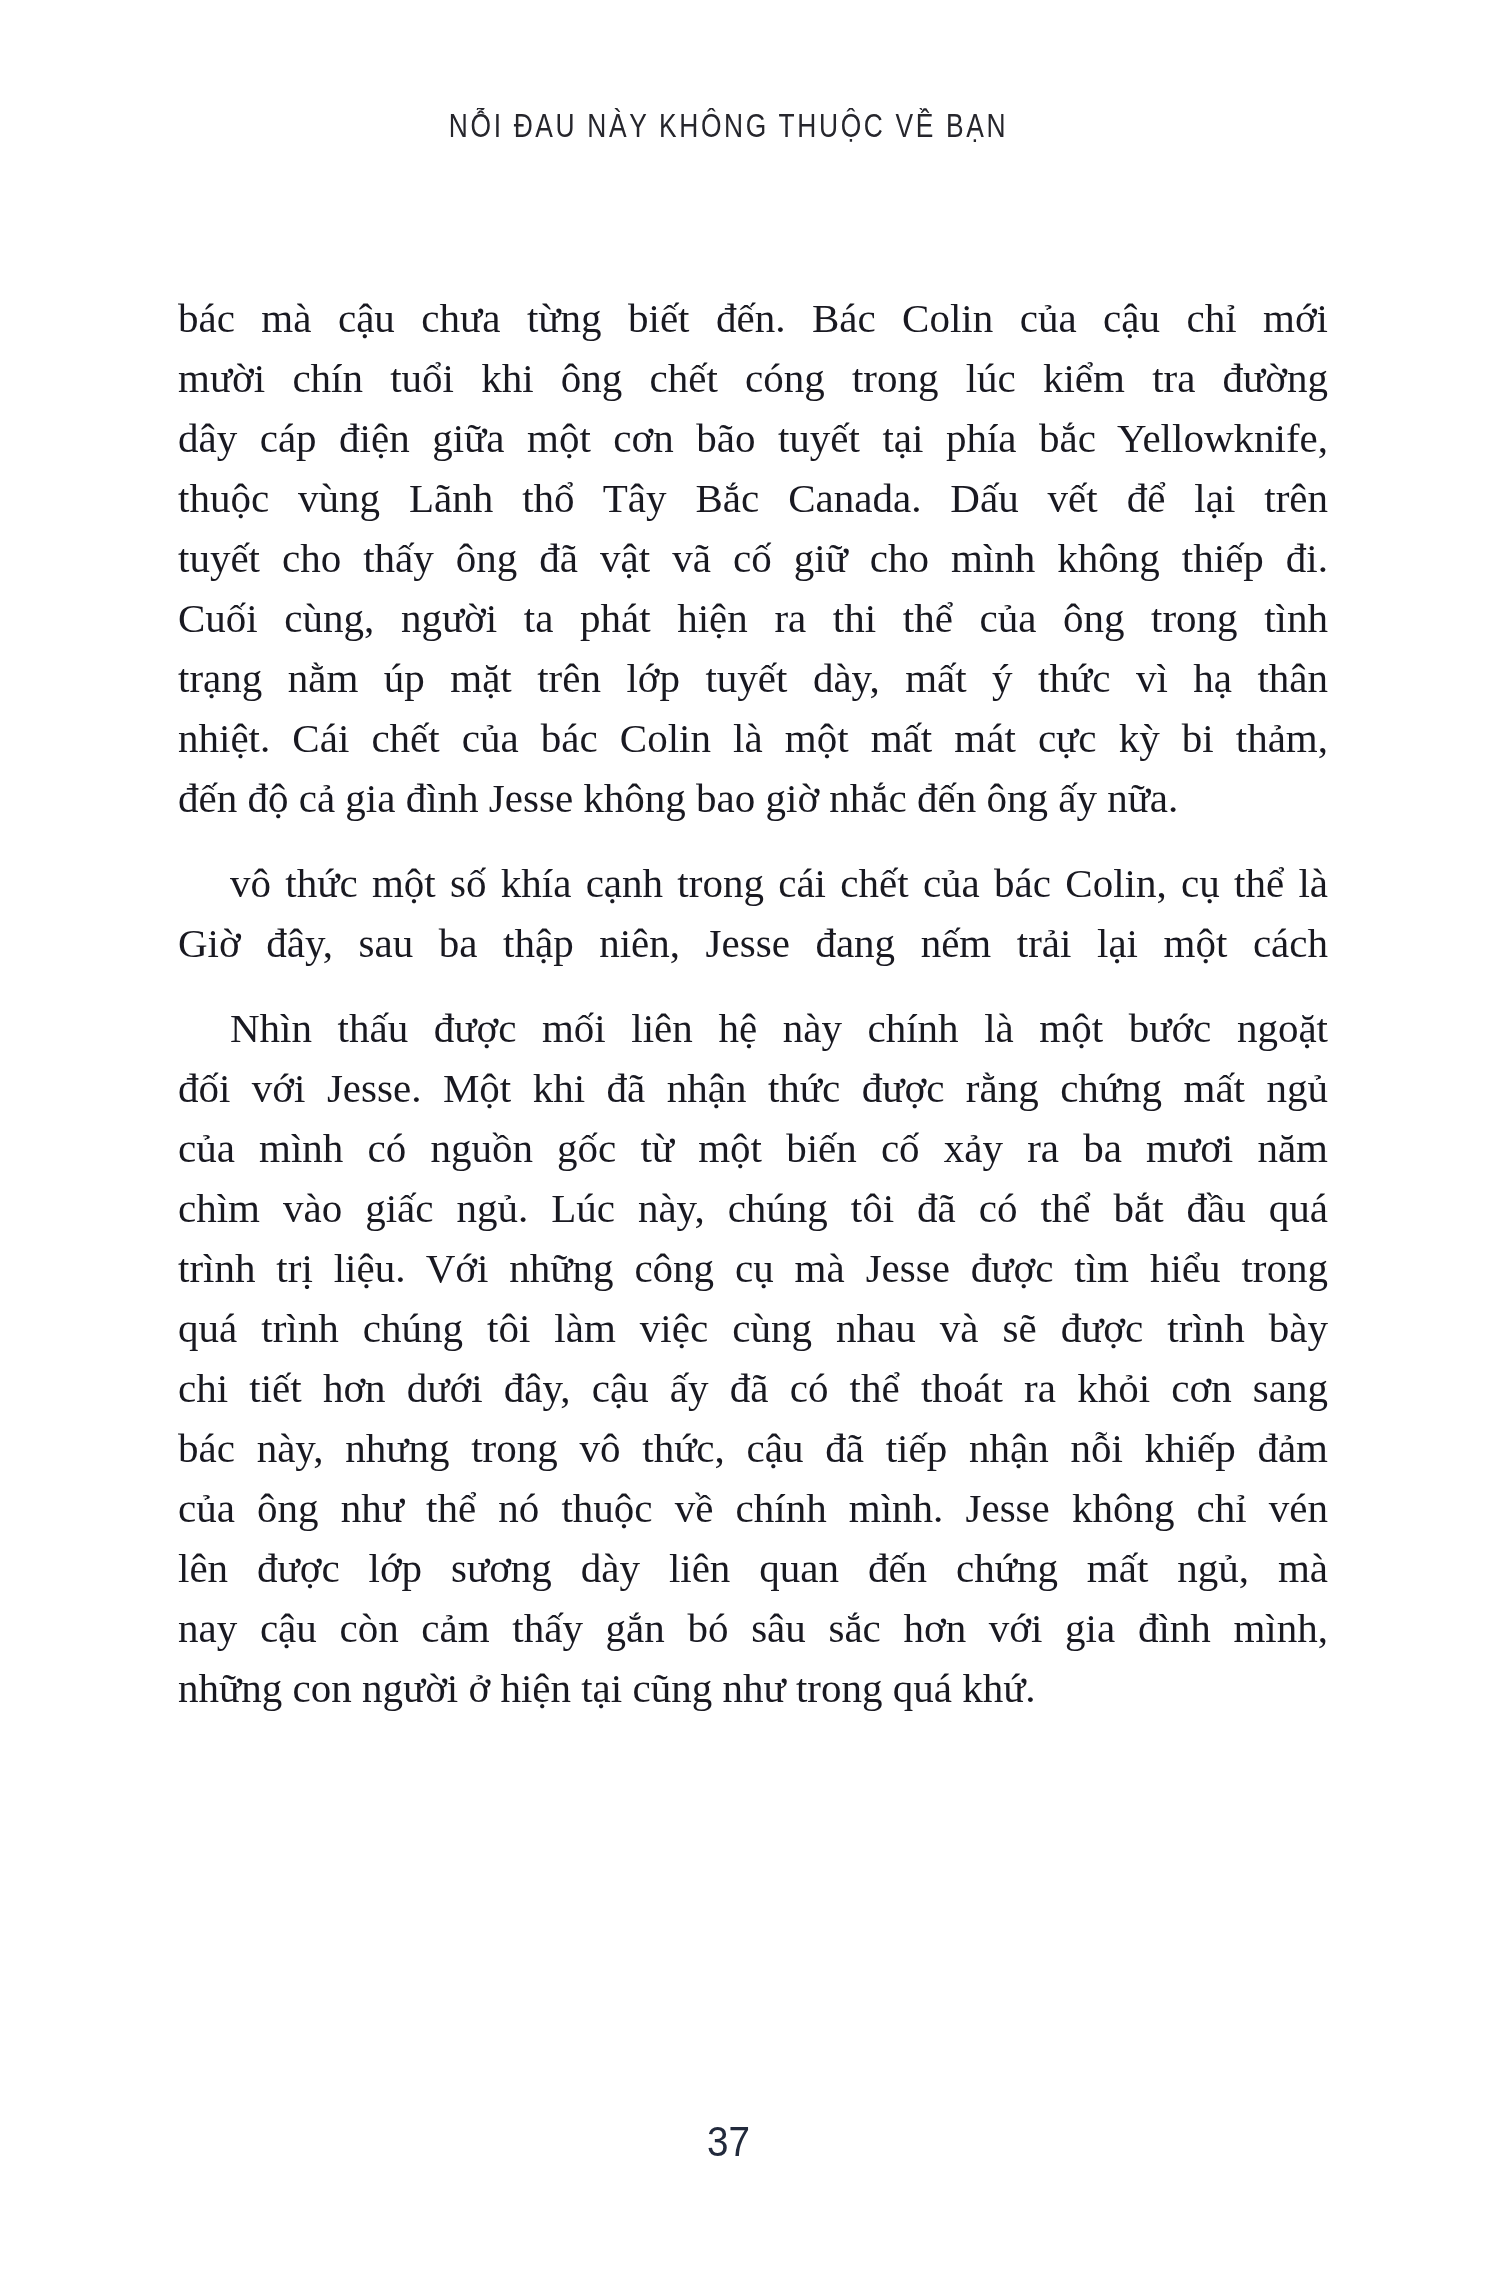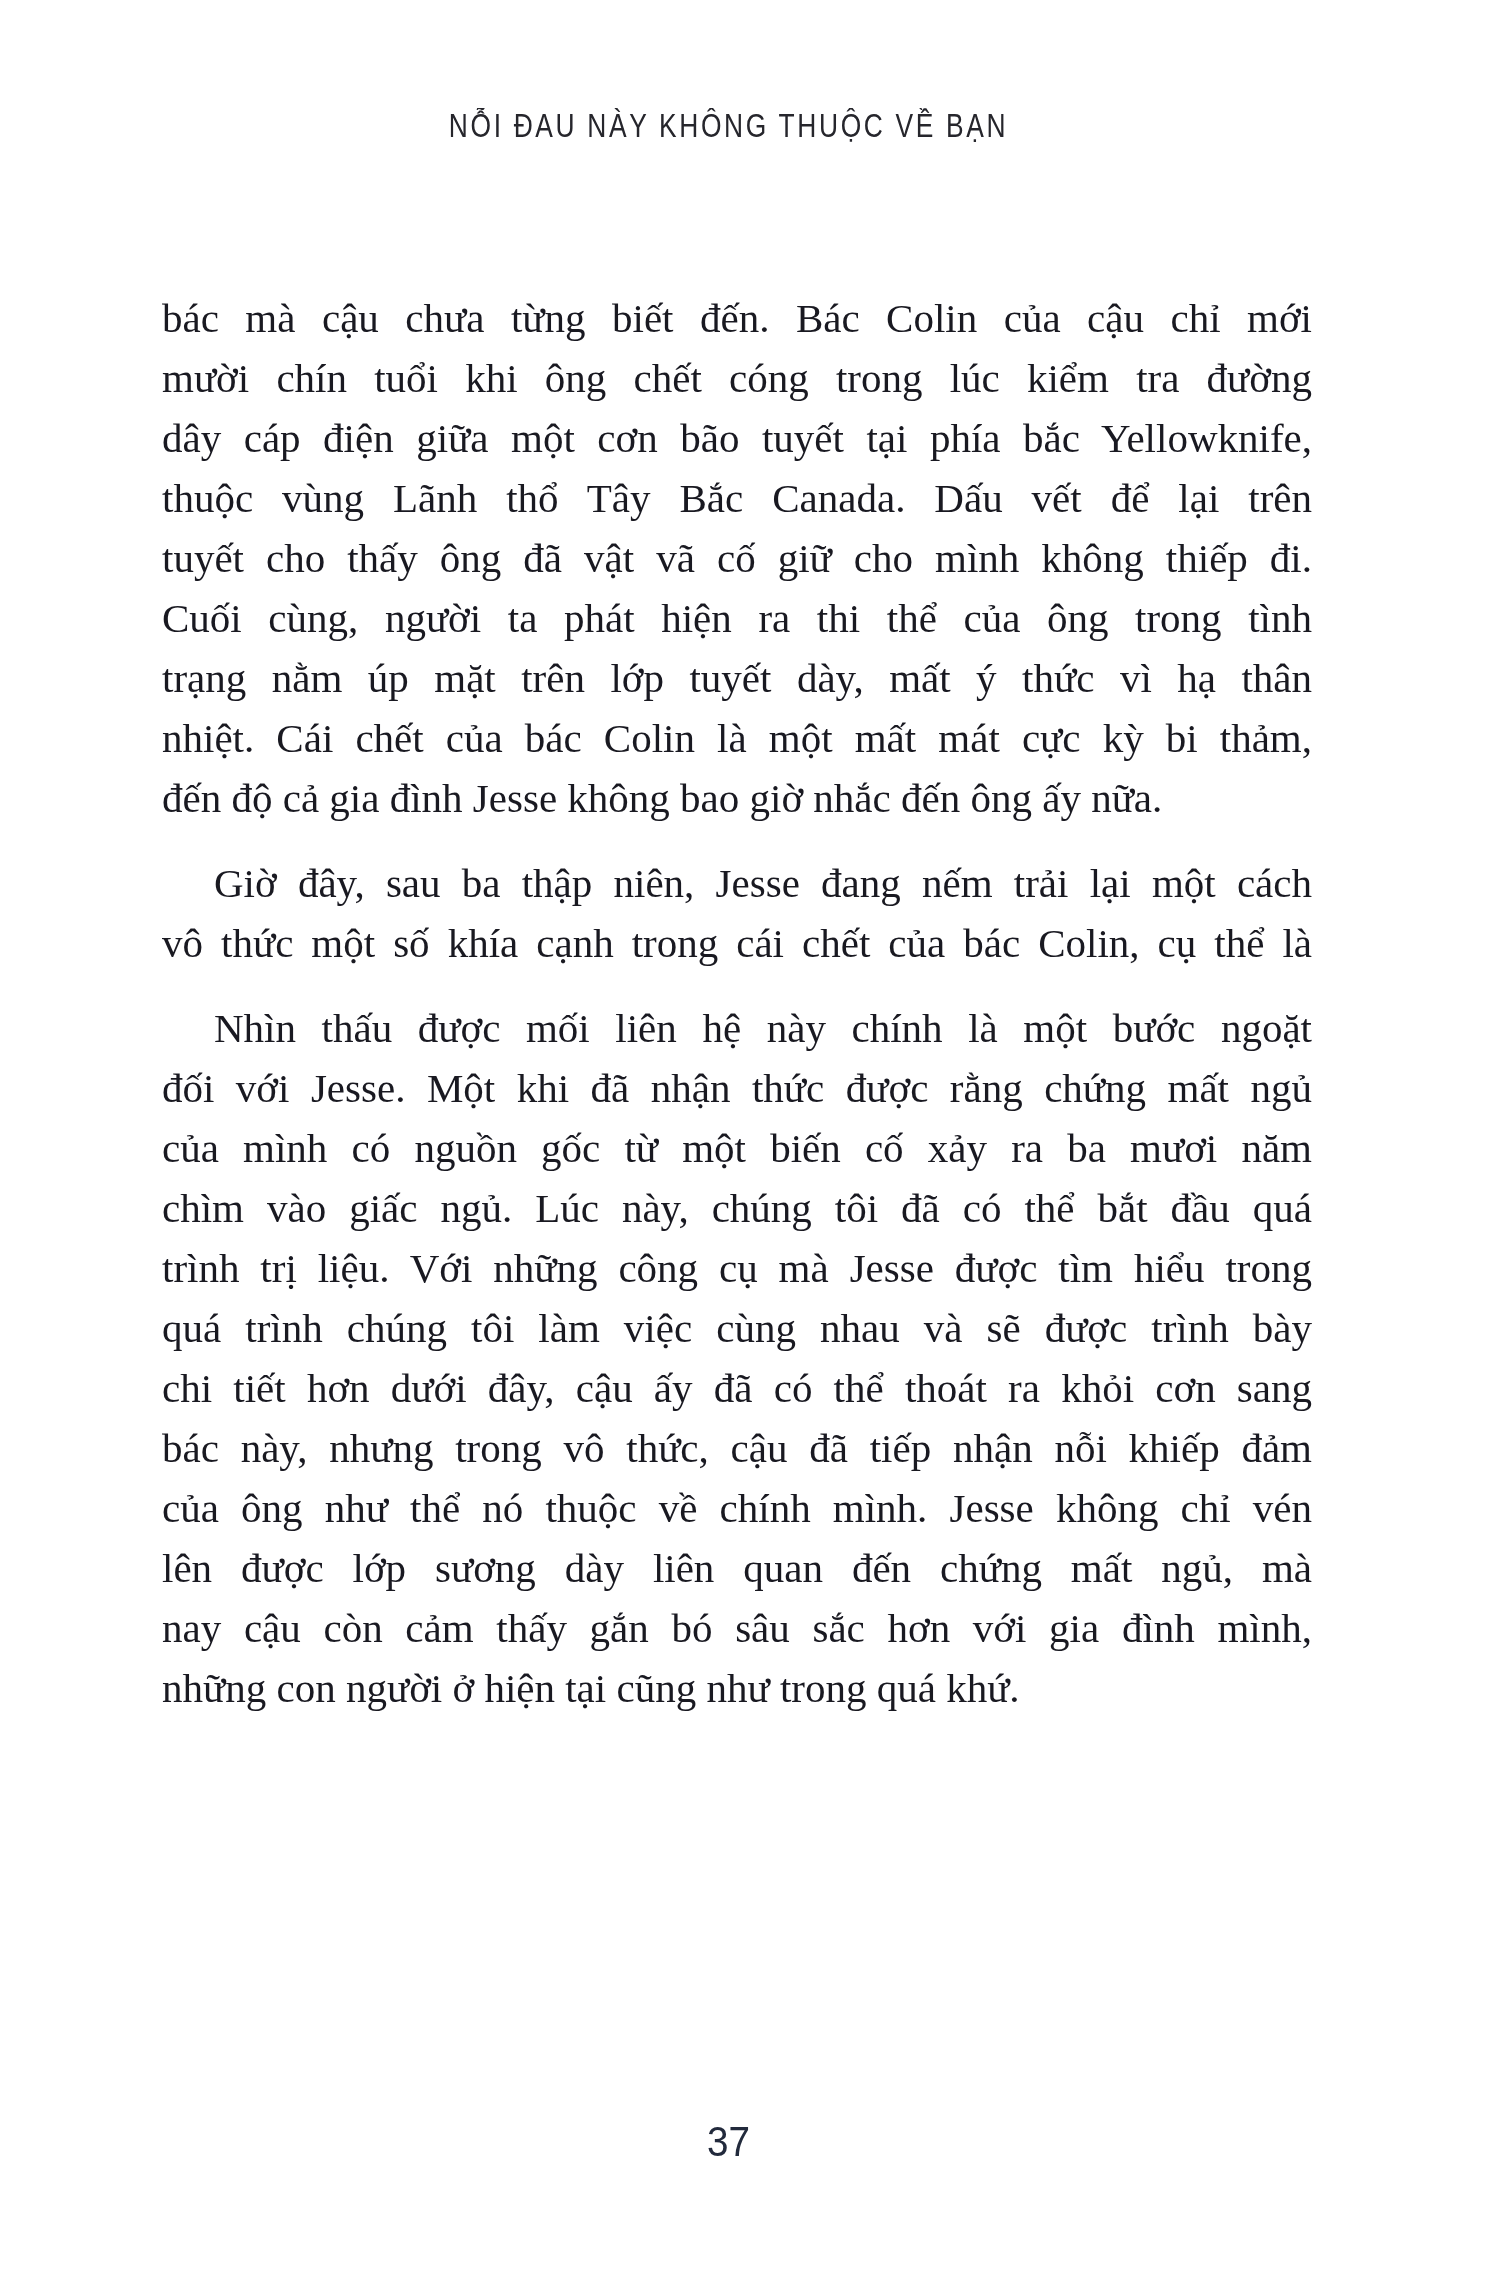--- a/index.html
+++ b/index.html
@@ -26,21 +26,21 @@
     font-weight: 500;
     letter-spacing: 3px;
     color: #26262c;
     transform: scale(0.88, 1.08);
     transform-origin: center top;
     white-space: nowrap;
   }
   .page-body {
     position: absolute;
     top: 288px;
-    left: 162px;
+    left: 178px;
     width: 1150px;
     color: #191921;
     font-size: 41px;
     line-height: 60px;
   }
   .para {
     margin: 0 0 0 0;
     padding: 0;
   }
   .para + .para {
@@ -83,22 +83,22 @@
         <div class="line">mười chín tuổi khi ông chết cóng trong lúc kiểm tra đường</div>
         <div class="line">dây cáp điện giữa một cơn bão tuyết tại phía bắc Yellowknife,</div>
         <div class="line">thuộc vùng Lãnh thổ Tây Bắc Canada. Dấu vết để lại trên</div>
         <div class="line">tuyết cho thấy ông đã vật vã cố giữ cho mình không thiếp đi.</div>
         <div class="line">Cuối cùng, người ta phát hiện ra thi thể của ông trong tình</div>
         <div class="line">trạng nằm úp mặt trên lớp tuyết dày, mất ý thức vì hạ thân</div>
         <div class="line">nhiệt. Cái chết của bác Colin là một mất mát cực kỳ bi thảm,</div>
         <div class="line last">đến độ cả gia đình Jesse không bao giờ nhắc đến ông ấy nữa.</div>
       </div>
       <div class="para indent">
+        <div class="line">vô thức một số khía cạnh trong cái chết của bác Colin, cụ thể là</div>
         <div class="line">Giờ đây, sau ba thập niên, Jesse đang nếm trải lại một cách</div>
-        <div class="line">vô thức một số khía cạnh trong cái chết của bác Colin, cụ thể là</div>
       </div>
       <div class="para indent">
         <div class="line">Nhìn thấu được mối liên hệ này chính là một bước ngoặt</div>
         <div class="line">đối với Jesse. Một khi đã nhận thức được rằng chứng mất ngủ</div>
         <div class="line">của mình có nguồn gốc từ một biến cố xảy ra ba mươi năm</div>
         <div class="line">chìm vào giấc ngủ. Lúc này, chúng tôi đã có thể bắt đầu quá</div>
         <div class="line">trình trị liệu. Với những công cụ mà Jesse được tìm hiểu trong</div>
         <div class="line">quá trình chúng tôi làm việc cùng nhau và sẽ được trình bày</div>
         <div class="line">chi tiết hơn dưới đây, cậu ấy đã có thể thoát ra khỏi cơn sang</div>
         <div class="line">bác này, nhưng trong vô thức, cậu đã tiếp nhận nỗi khiếp đảm</div>

